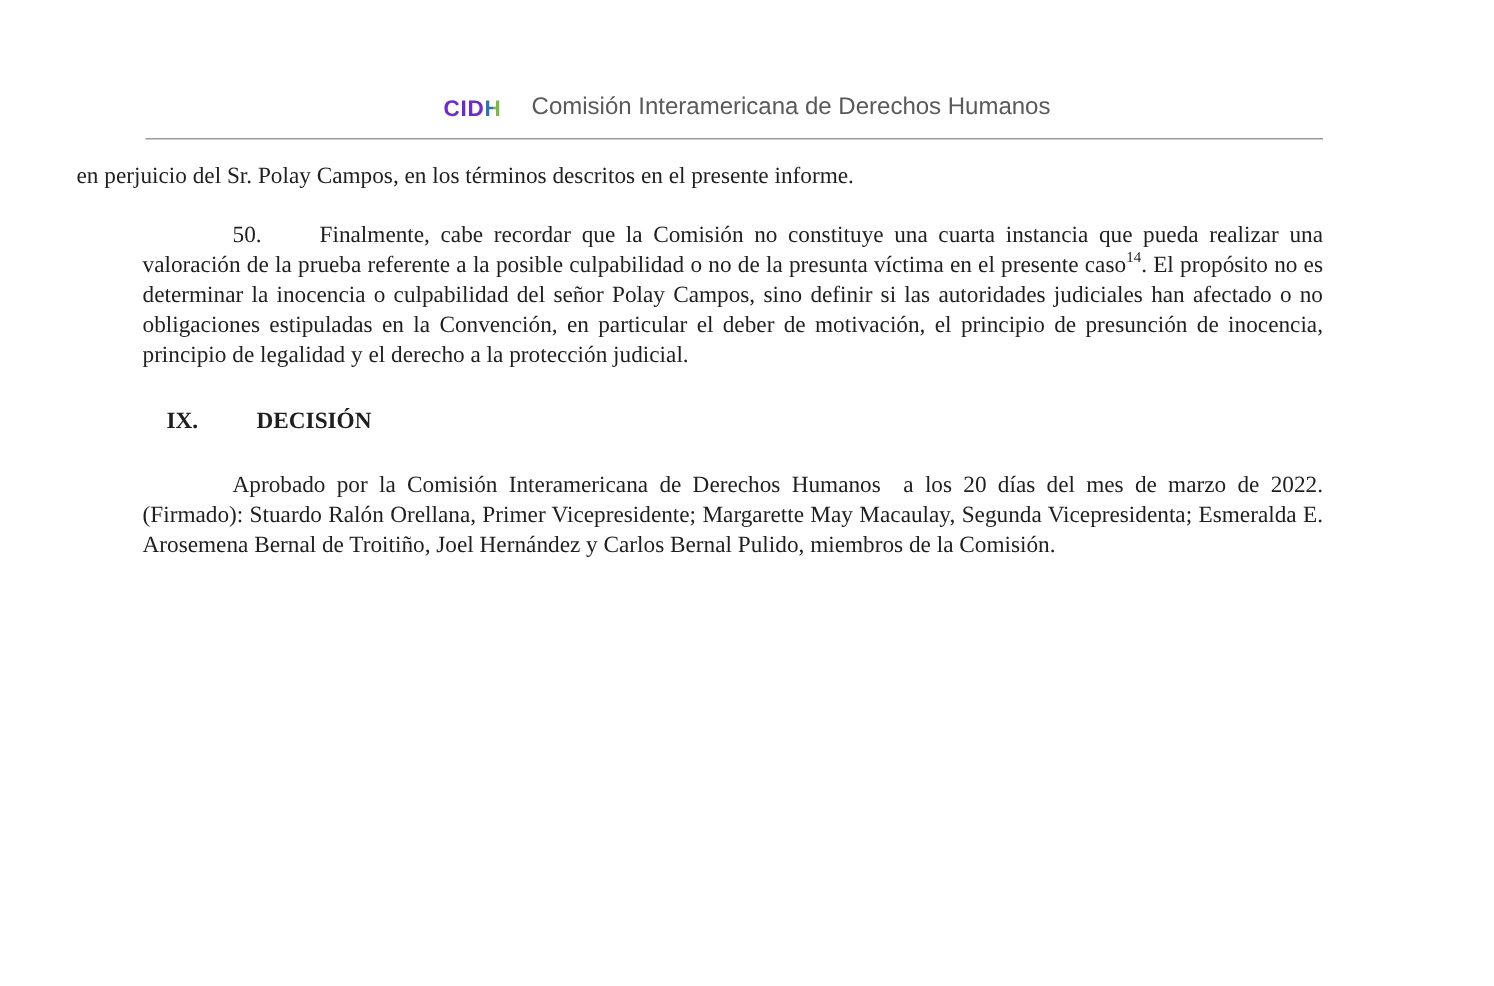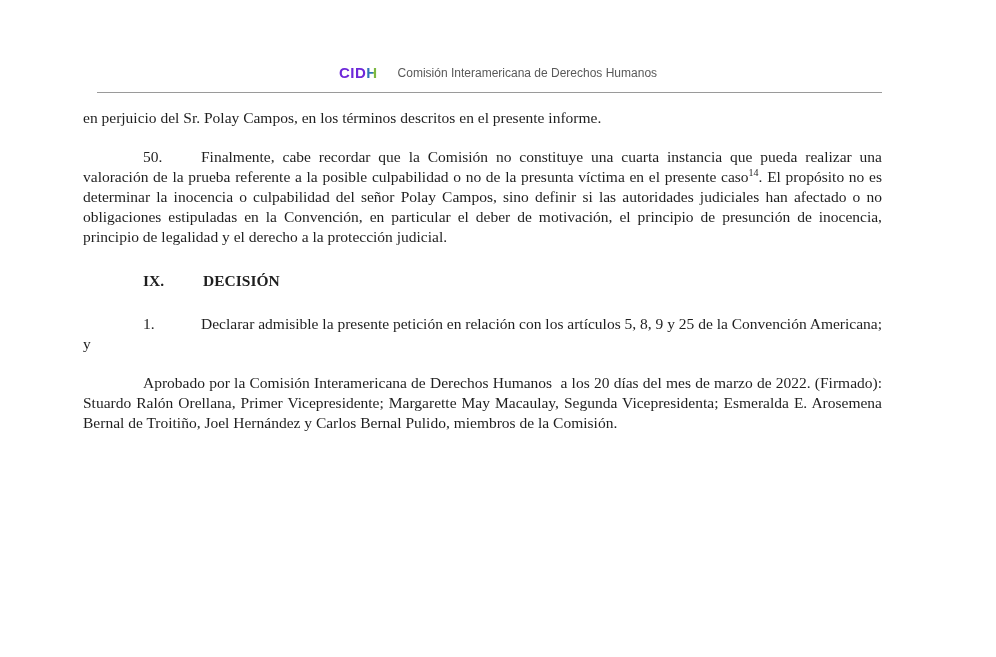--- a/index.html
+++ b/index.html
@@ -33,40 +33,41 @@
   }
   .logo-last {
     background: linear-gradient(90deg, #2e74b5 55%, #7cb842 55%);
     -webkit-background-clip: text;
     background-clip: text;
     color: transparent;
   }
   .org-name {
     display: inline-block;
     margin-left: 20px;
-    font-size: 12px;
+    font-size: 16px;
     color: #595959;
     vertical-align: middle;
   }
   .header-rule {
     border: none;
     border-top: 1px solid #9a9a9a;
     margin: 11px 114px 0 97px;
   }
   .doc-body {
-    padding: 15px 114px 0 83px;
+    padding: 15px 114px 0 51px;
     font-size: 15.5px;
     line-height: 20px;
   }
   .para {
     margin: 0 0 19px 0;
     text-align: justify;
   }
   .para.indented {
     text-indent: 60px;
+    margin-left: 44px;
   }
   .num {
     display: inline-block;
     width: 58px;
     text-indent: 0;
   }
   .section-heading {
     font-weight: bold;
     margin: 24px 0 23px 0;
     text-indent: 60px;
@@ -92,20 +93,19 @@
   <hr class="header-rule">
 
   <div class="doc-body">
 
     <p class="para"><span>en perjuicio del Sr. Polay Campos, en los términos descritos en el presente informe.</span></p>
 
     <p class="para indented"><span class="num">50.</span><span>Finalmente, cabe recordar que la Comisión no constituye una cuarta instancia que pueda realizar una valoración de la prueba referente a la posible culpabilidad o no de la presunta víctima en el presente caso</span><sup class="fn">14</sup><span>. El propósito no es determinar la inocencia o culpabilidad del señor Polay Campos, sino definir si las autoridades judiciales han afectado o no obligaciones estipuladas en la Convención, en particular el deber de motivación, el principio de presunción de inocencia, principio de legalidad y el derecho a la protección judicial.</span></p>
 
     <p class="section-heading"><span class="num">IX.</span><span>DECISIÓN</span></p>
 
-    <p class="para indented"><span class="num">1.</span><span>Declarar admisible la presente petición en relación con los artículos 5, 8, 9 y 25 de la Convención Americana; y</span></p>
 
 
     <p class="para indented"><span>Aprobado por la Comisión Interamericana de Derechos Humanos&nbsp; a los 20 días del mes de marzo de 2022. (Firmado): Stuardo Ralón Orellana, Primer Vicepresidente; Margarette May Macaulay, Segunda Vicepresidenta; Esmeralda E. Arosemena Bernal de Troitiño, Joel Hernández y Carlos Bernal Pulido, miembros de la Comisión.</span></p>
 
   </div>
 
 </div>
 
 </body></html>

